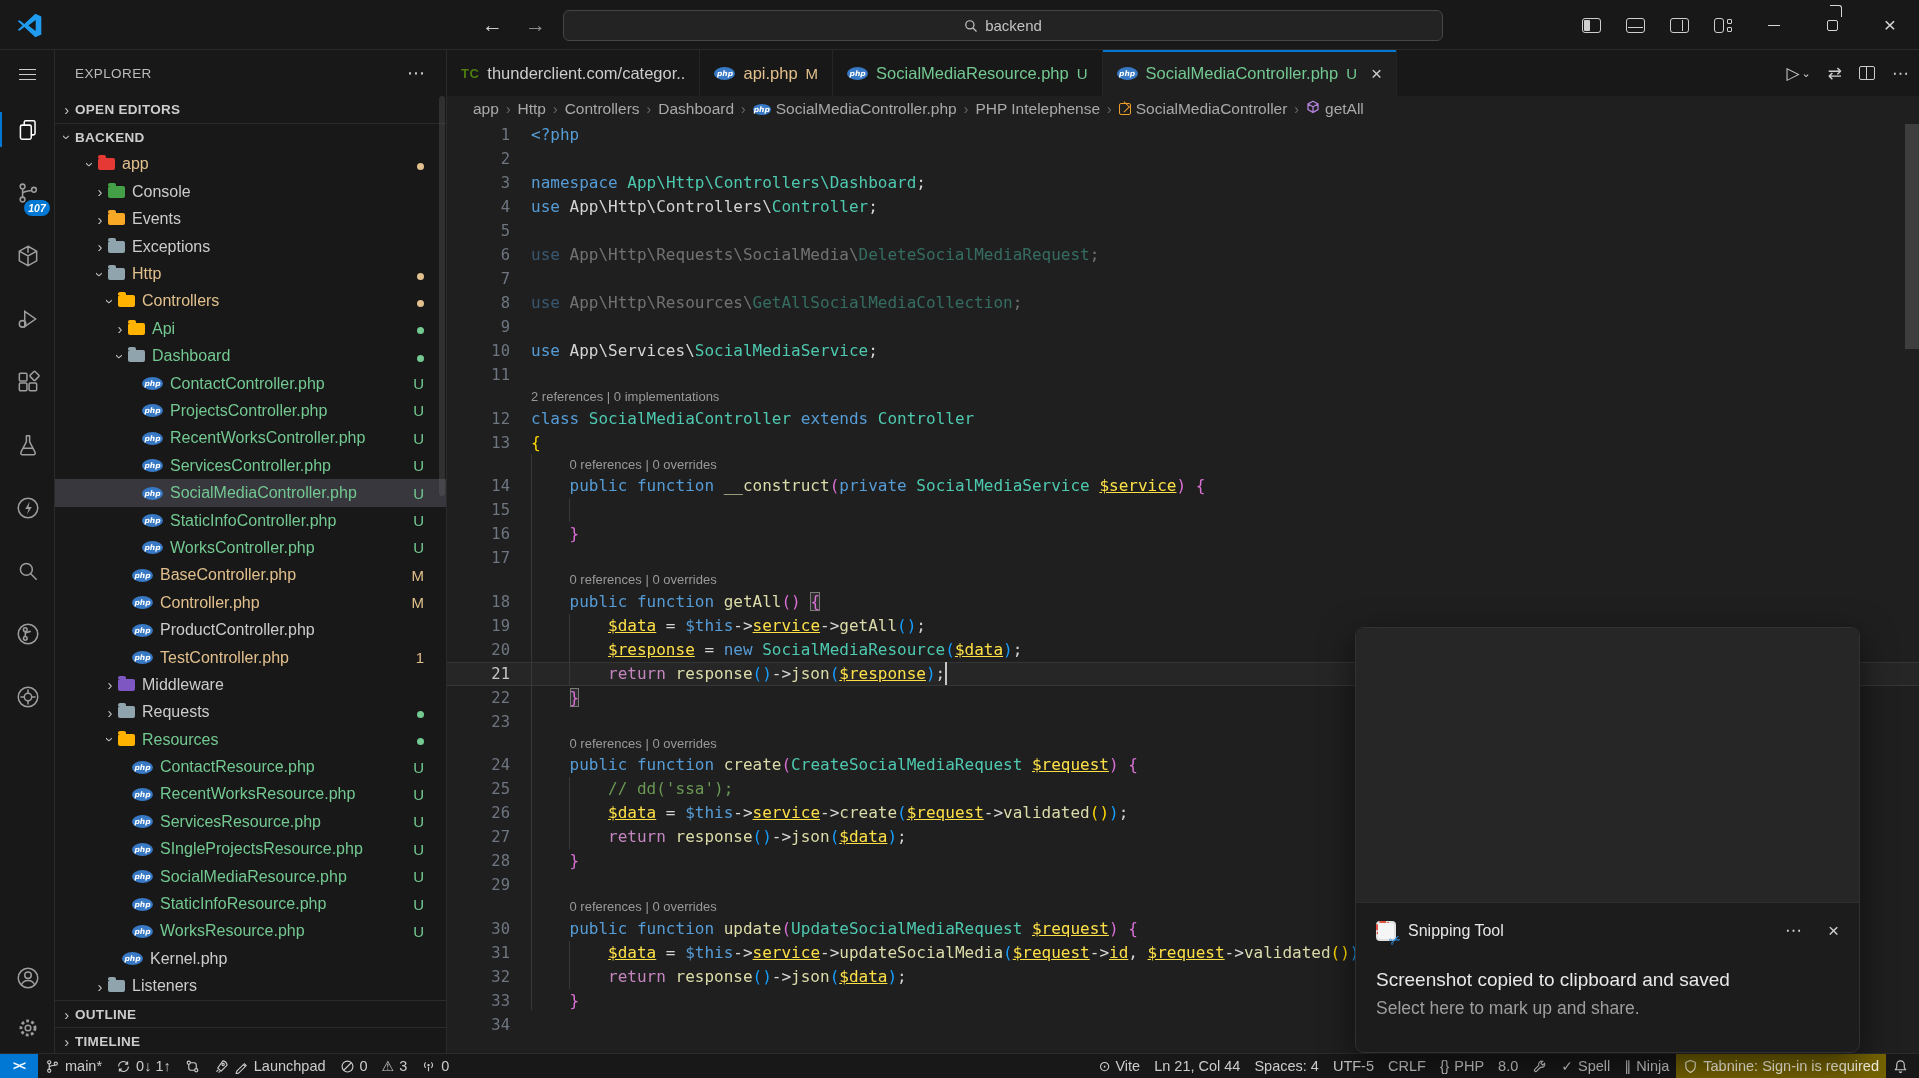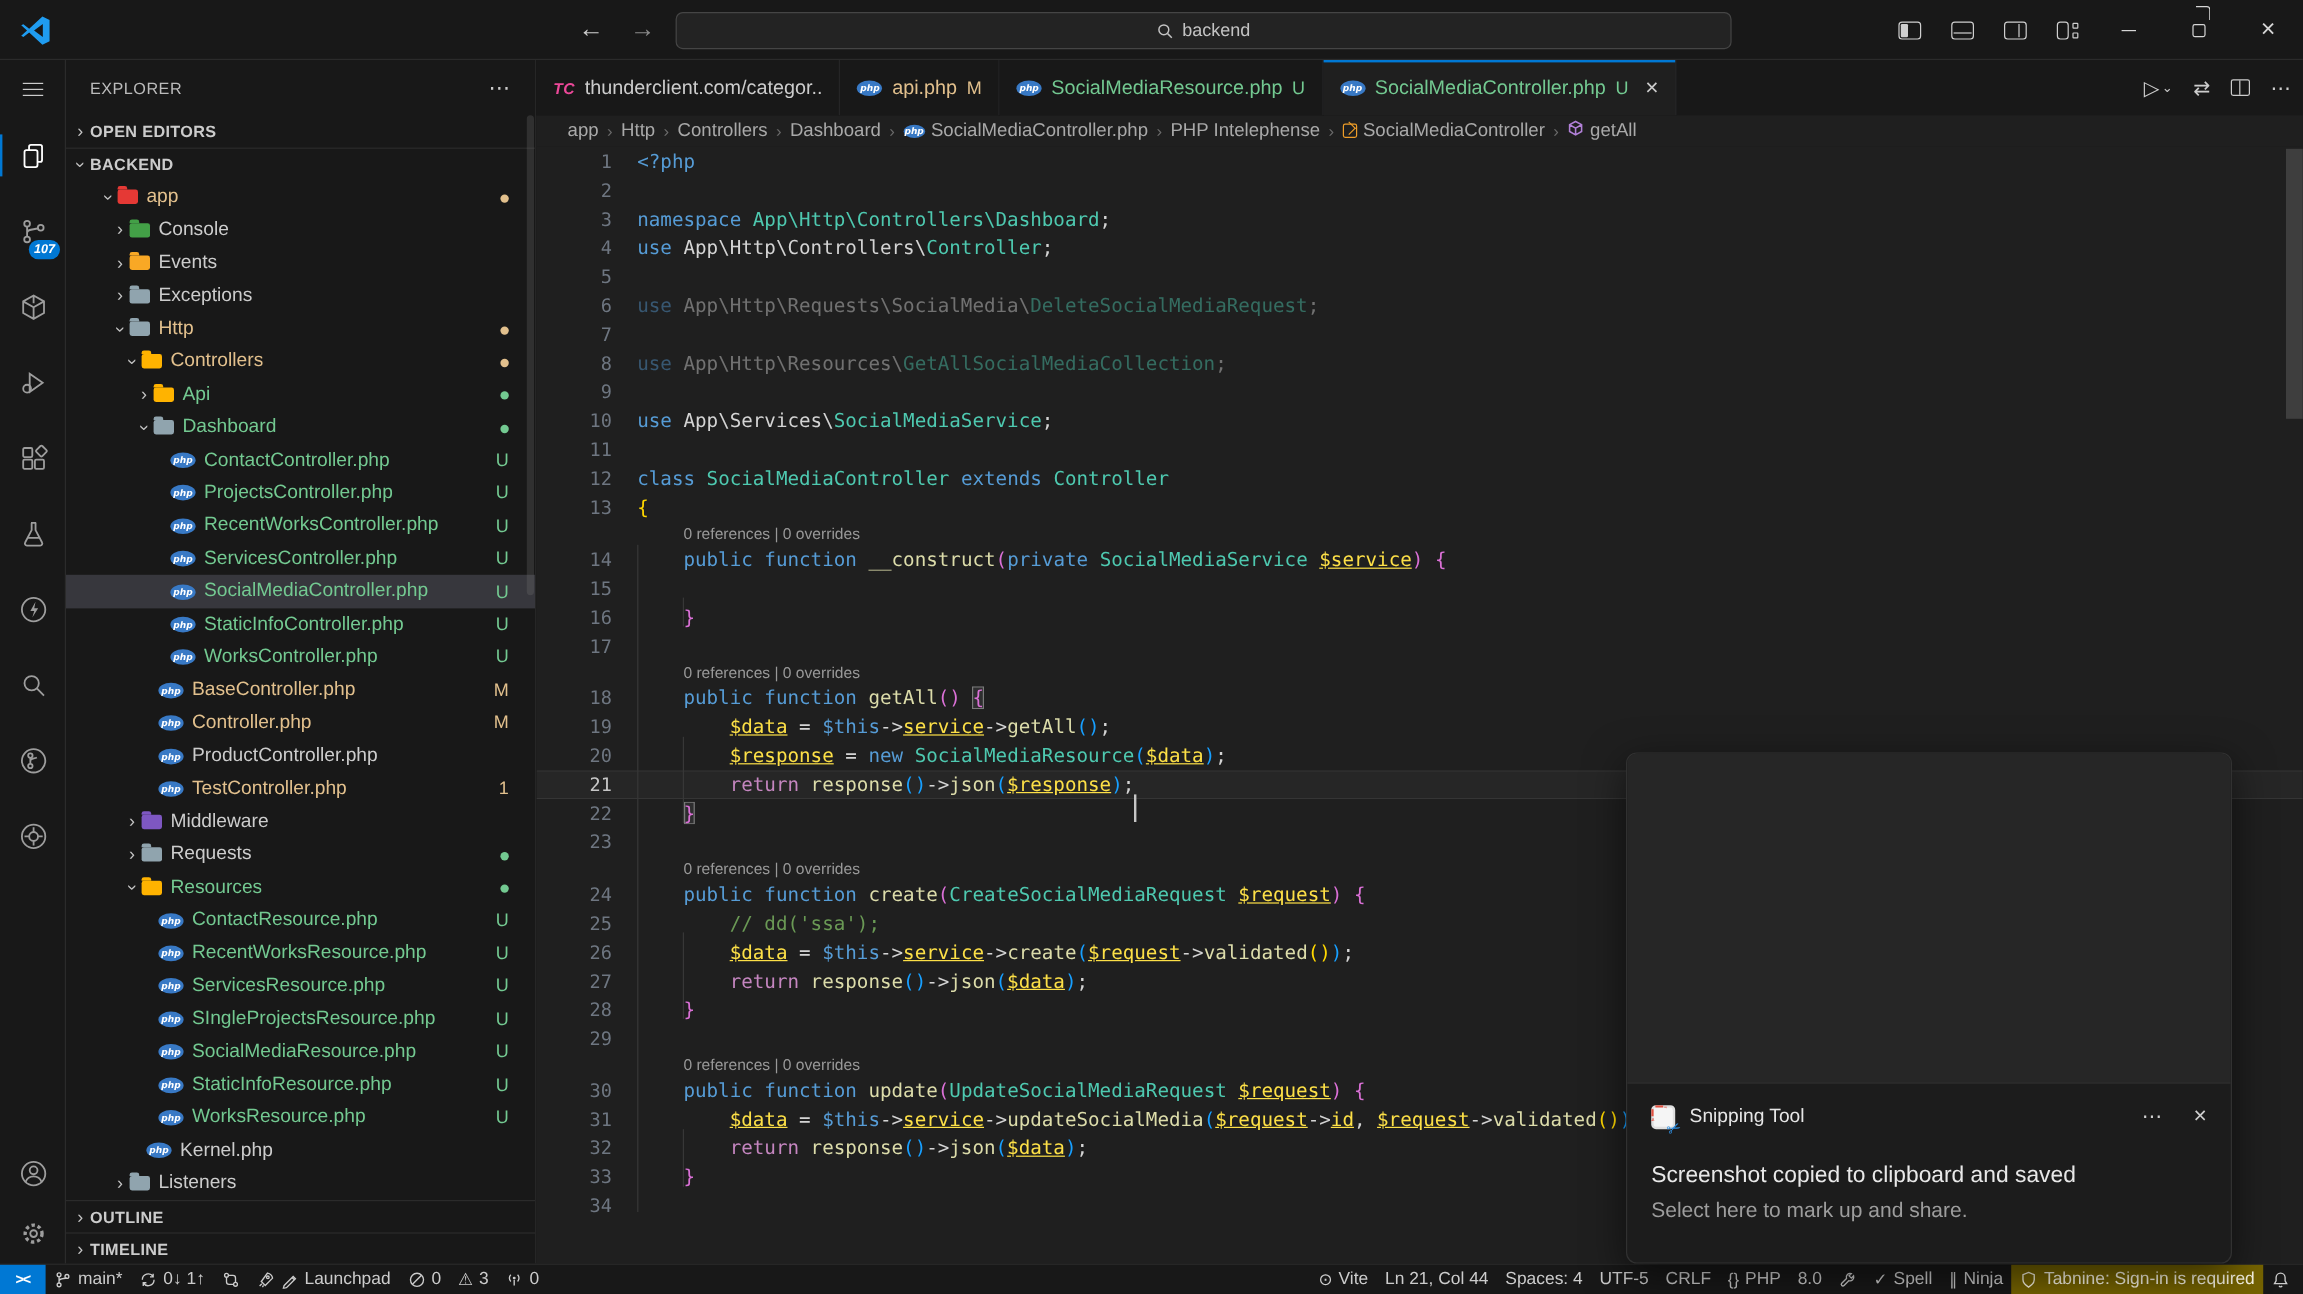--- a/index.html
+++ b/index.html
@@ -58,21 +58,21 @@
   .sb-scroll{position:absolute;right:1px;top:46px;width:6px;height:400px;background:rgba(121,121,121,.25);border-radius:3px;}
 
   
   .main{position:absolute;left:447px;top:50px;right:0;bottom:25px;background:#1f1f1f;}
   .tabbar{height:46px;background:#181818;display:flex;position:relative;}
   .tab{height:46px;display:flex;align-items:center;padding:0 14px;gap:8px;border-right:1px solid #252526;background:#181818;font-size:16.5px;position:relative;flex:none;}
   .tab.active{background:#1f1f1f;}
   .tab.active::before{content:"";position:absolute;left:0;right:0;top:0;height:2px;background:#0078d4;}
   .tab .badge{font-size:15px;}
   .tab .close{color:#cccccc;font-size:19px;margin-left:6px;line-height:1;}
-  .tcic{color:#ec4899;font-weight:700;font-size:13px;letter-spacing:.5px;font-style:italic;}
+  .tcic{color:#4d7c0f;font-weight:700;font-size:13px;letter-spacing:.5px;}
   .ed-actions{position:absolute;right:10px;top:0;height:46px;display:flex;align-items:center;gap:17px;color:#cccccc;font-size:17px;}
   .ed-actions .caret{font-size:11px;color:#cccccc;margin-left:2px;}
   .splitic{width:16px;height:14px;border:1.4px solid #cccccc;border-radius:2px;position:relative;}
   .splitic::before{content:"";position:absolute;top:0;bottom:0;left:6px;border-left:1.4px solid #cccccc;}
 
   
   .breadcrumbs{height:26px;display:flex;align-items:center;padding-left:26px;gap:7px;color:#a9a9a9;font-size:15.5px;background:#1f1f1f;white-space:nowrap;}
   .bc-sep{color:#6a6a6a;font-size:14px;}
   .bc-item{display:flex;align-items:center;gap:5px;}
   .classic{width:12px;height:12px;border:1.6px solid #EE9D28;border-radius:2px;position:relative;}
@@ -522,20 +522,21 @@
         <div class="crow"><span class="ln">2</span><span class="ct"></span></div>
         <div class="crow"><span class="ln">3</span><span class="ct"><span class="tk-kw">namespace</span><span class="tk-pln"> </span><span class="tk-typ">App\Http\Controllers\Dashboard</span><span class="tk-pln">;</span></span></div>
         <div class="crow"><span class="ln">4</span><span class="ct"><span class="tk-kw">use</span><span class="tk-pln"> App\Http\Controllers\</span><span class="tk-typ">Controller</span><span class="tk-pln">;</span></span></div>
         <div class="crow"><span class="ln">5</span></div>
         <div class="crow dim"><span class="ln">6</span><span class="ct"><span class="tk-kw">use</span><span class="tk-pln"> App\Http\Requests\SocialMedia\</span><span class="tk-typ">DeleteSocialMediaRequest</span><span class="tk-pln">;</span></span></div>
         <div class="crow"><span class="ln">7</span></div>
         <div class="crow dim"><span class="ln">8</span><span class="ct"><span class="tk-kw">use</span><span class="tk-pln"> App\Http\Resources\</span><span class="tk-typ">GetAllSocialMediaCollection</span><span class="tk-pln">;</span></span></div>
         <div class="crow"><span class="ln">9</span></div>
         <div class="crow"><span class="ln">10</span><span class="ct"><span class="tk-kw">use</span><span class="tk-pln"> App\Services\</span><span class="tk-typ">SocialMediaService</span><span class="tk-pln">;</span></span></div>
         <div class="crow"><span class="ln">11</span><span class="ct"></span></div>
+        <div class="lrow" style="padding-left: 84px;">2 references | 0 implementations</div>
         <div class="crow"><span class="ln">12</span><span class="ct"><span class="tk-kw">class</span><span class="tk-pln"> </span><span class="tk-typ">SocialMediaController</span><span class="tk-pln"> </span><span class="tk-kw">extends</span><span class="tk-pln"> </span><span class="tk-typ">Controller</span></span></div>
         <div class="crow"><span class="ln">13</span><span class="ct"><span class="tk-b1">{</span></span></div>
         <div class="lrow" style="padding-left: 122.52px;">0 references | 0 overrides</div>
         <div class="crow"><span class="ln">14</span><span class="ct"><span class="tk-pln">    </span><span class="tk-kw">public</span><span class="tk-pln"> </span><span class="tk-kw">function</span><span class="tk-pln"> </span><span class="tk-fn">__construct</span><span class="tk-b2">(</span><span class="tk-kw">private</span><span class="tk-pln"> </span><span class="tk-typ">SocialMediaService</span><span class="tk-pln"> </span><span class="tk-vr">$service</span><span class="tk-b2">)</span><span class="tk-pln"> </span><span class="tk-b2">{</span></span></div>
         <div class="crow"><span class="ln">15</span><span class="ct"></span></div>
         <div class="crow"><span class="ln">16</span><span class="ct"><span class="tk-pln">    </span><span class="tk-b2">}</span></span></div>
         <div class="crow"><span class="ln">17</span><span class="ct"></span></div>
         <div class="lrow" style="padding-left: 122.52px;">0 references | 0 overrides</div>
         <div class="crow"><span class="ln">18</span><span class="ct"><span class="tk-pln">    </span><span class="tk-kw">public</span><span class="tk-pln"> </span><span class="tk-kw">function</span><span class="tk-pln"> </span><span class="tk-fn">getAll</span><span class="tk-b2">()</span><span class="tk-pln"> </span><span class="tk-b2m">{</span></span></div>
         <div class="crow"><span class="ln">19</span><span class="ct"><span class="tk-pln">        </span><span class="tk-vr">$data</span><span class="tk-pln"> = </span><span class="tk-kw">$this</span><span class="tk-pln">-&gt;</span><span class="tk-vr">service</span><span class="tk-pln">-&gt;</span><span class="tk-fn">getAll</span><span class="tk-b3">()</span><span class="tk-pln">;</span></span></div>

